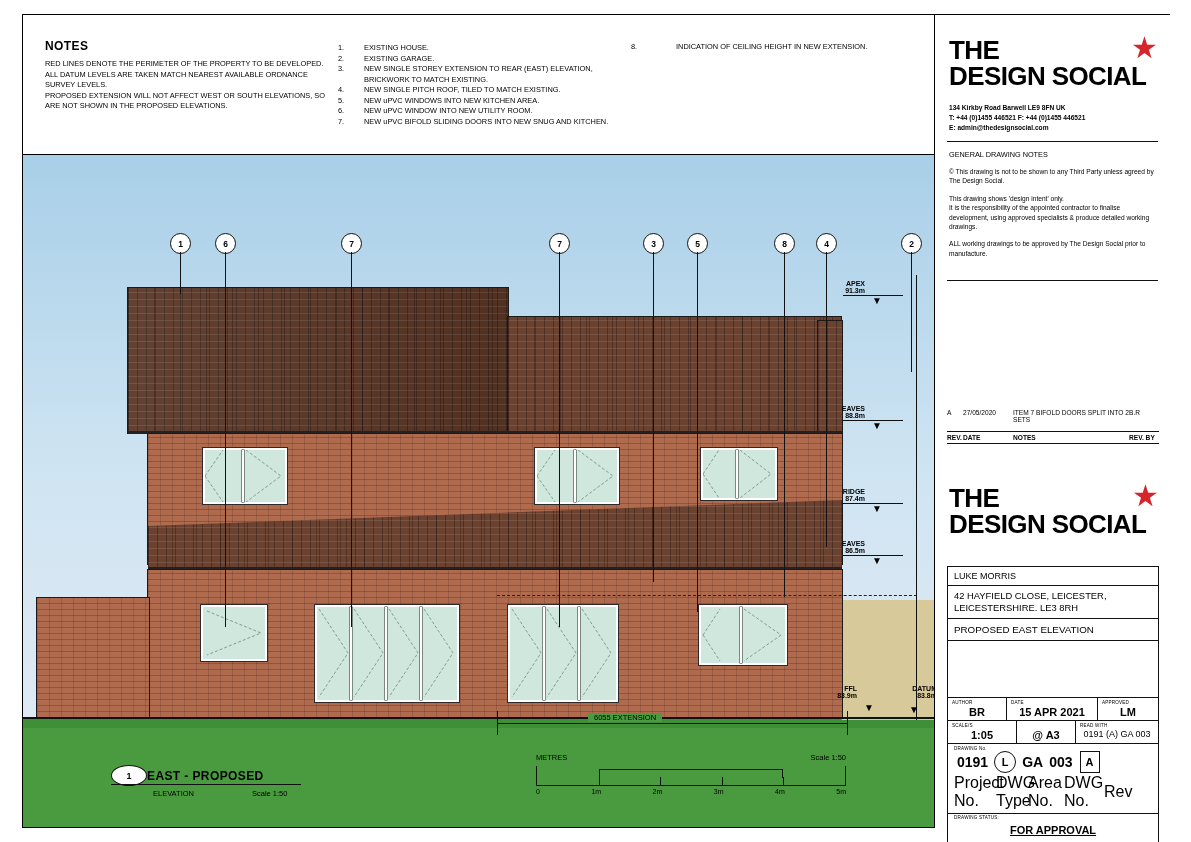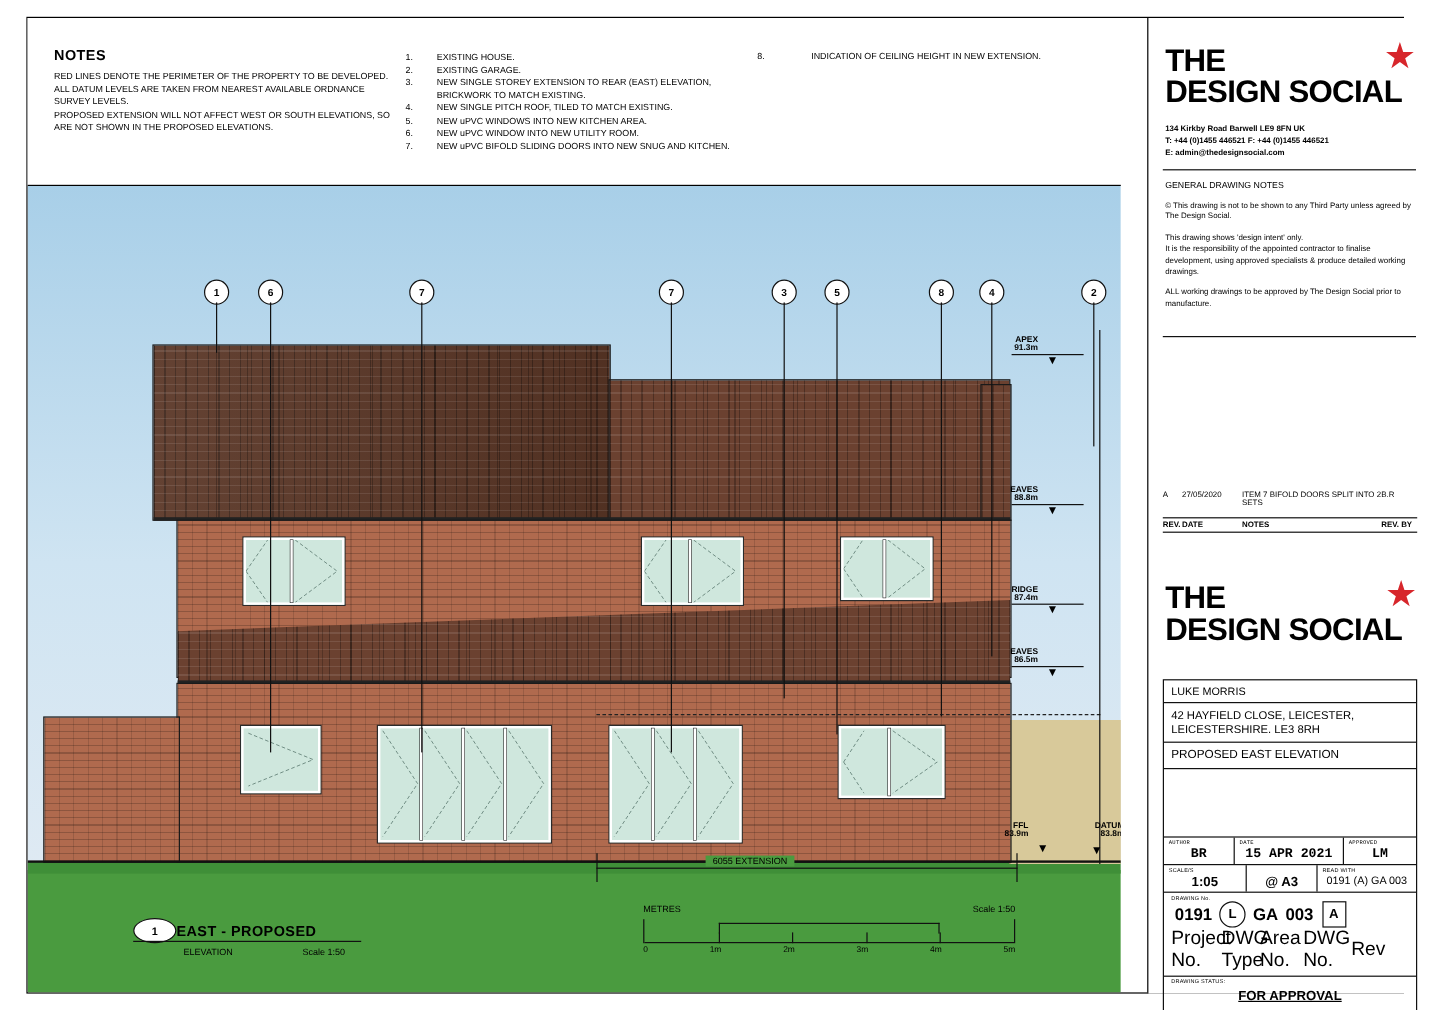--- a/index.html
+++ b/index.html
@@ -69,21 +69,21 @@
 
   
   .scalebar{position:absolute;left:513px;top:598px;width:310px;}
   .sb-label{display:flex;justify-content:space-between;font-size:7.5px;margin-bottom:4px;}
   .sb-box{position:relative;height:20px;border-left:1px solid #111;border-right:1px solid #111;}
   .sb-box:before{content:"";position:absolute;left:0;right:0;bottom:0;height:1px;background:#111;}
   .sb-seg{position:absolute;bottom:0;height:9px;border-right:1px solid #111;}
   .sb-nums{display:flex;justify-content:space-between;font-size:7px;margin-top:2px;}
 
   
-  .side{position:absolute;left:956px;top:15px;width:236px;height:813px;border-left:1px solid #000;box-sizing:border-box;background:#fff;}
+  .side{position:absolute;left:934px;top:15px;width:236px;height:813px;border-left:1px solid #000;box-sizing:border-box;background:#fff;}
   .logo{position:relative;padding:22px 10px 0 14px;}
   .logo .l1,.logo .l2{font-size:26px;font-weight:bold;letter-spacing:-.6px;line-height:26px;}
   .star{position:absolute;right:12px;top:18px;color:#d7262b;font-size:30px;line-height:30px;}
   .addr{margin:14px 14px 0 14px;font-size:6.6px;font-weight:bold;line-height:10px;}
   .hr{height:1px;background:#111;margin:8px 12px 0 12px;}
   .gen-title{margin:8px 14px 0 14px;font-size:7.3px;}
   .gen-body{margin:8px 14px 0 14px;font-size:6.6px;line-height:9.4px;}
 
   .revtable{position:absolute;left:12px;top:392px;width:212px;font-size:6.6px;}
   .revrow{display:flex;padding:2px 0;}
@@ -121,21 +121,21 @@
 </head>
 <body>
 
 <div class="sheet">
   <div class="frame"></div>
 
   <div class="notes-panel">
     <div class="notes-title">NOTES</div>
     <div class="notes-body">
       <div>RED LINES DENOTE THE PERIMETER OF THE PROPERTY TO BE DEVELOPED.</div>
-      <div>ALL DATUM LEVELS ARE TAKEN FROM NEAREST AVAILABLE ORDNANCE SURVEY LEVELS.</div>
+      <div>ALL DATUM LEVELS ARE TAKEN MATCH NEAREST AVAILABLE ORDNANCE SURVEY LEVELS.</div>
       <div>PROPOSED EXTENSION WILL NOT AFFECT WEST OR SOUTH ELEVATIONS, SO ARE NOT SHOWN IN THE PROPOSED ELEVATIONS.</div>
     </div>
     <div class="notes-list">
       <div class="row">
           <span class="num">1.</span>
           <span class="txt">EXISTING HOUSE.</span>
         </div>
       <div class="row">
           <span class="num">2.</span>
           <span class="txt">EXISTING GARAGE.</span>
@@ -392,21 +392,21 @@
 
     <div class="tblock">
       <div class="tb-row client">LUKE MORRIS</div>
       <div class="tb-row addr2">
         <div>42 HAYFIELD CLOSE, LEICESTER,</div>
         <div>LEICESTERSHIRE. LE3 8RH</div>
       </div>
       <div class="tb-row drawtitle">PROPOSED EAST ELEVATION</div>
       <div class="tb-row blank"></div>
 
-      <div class="tb-row grid4" style="padding:0;font-family:Liberation Mono, monospace;">
+      <div class="tb-row grid4" style="padding:0;">
         <div class="cell" style="width:50px;">
           <div class="cap">AUTHOR</div>
           <div class="val">BR</div>
         </div>
         <div class="cell" style="flex:1;">
           <div class="cap">DATE</div>
           <div class="val">15  APR  2021</div>
         </div>
         <div class="cell" style="width:52px;">
           <div class="cap">APPROVED</div>

